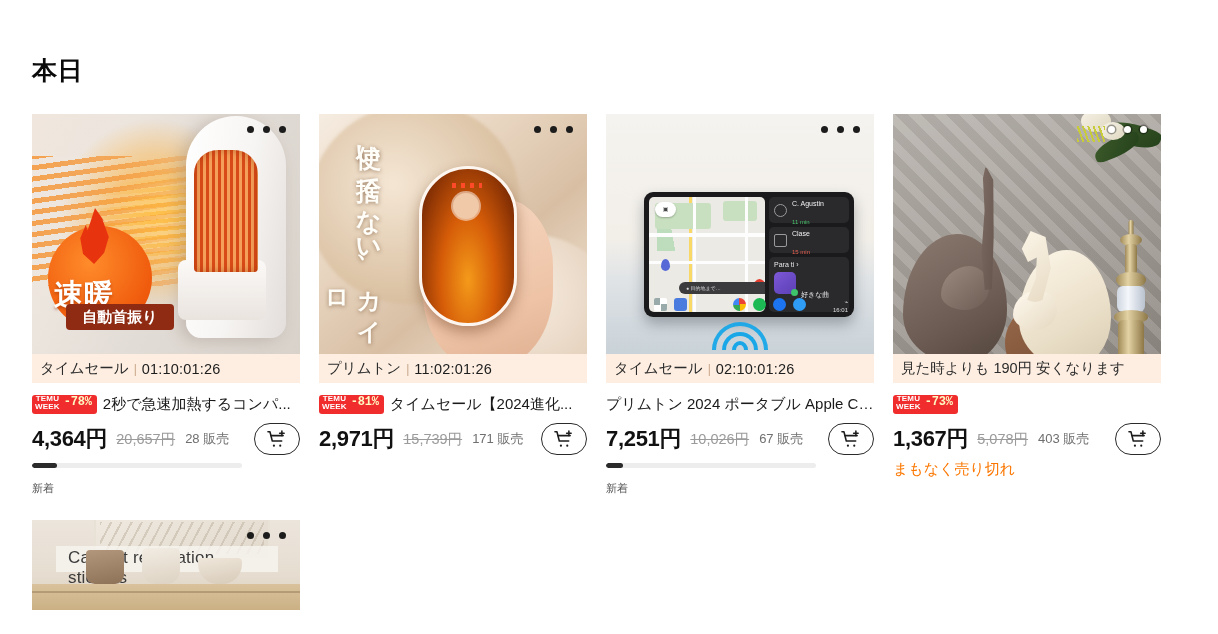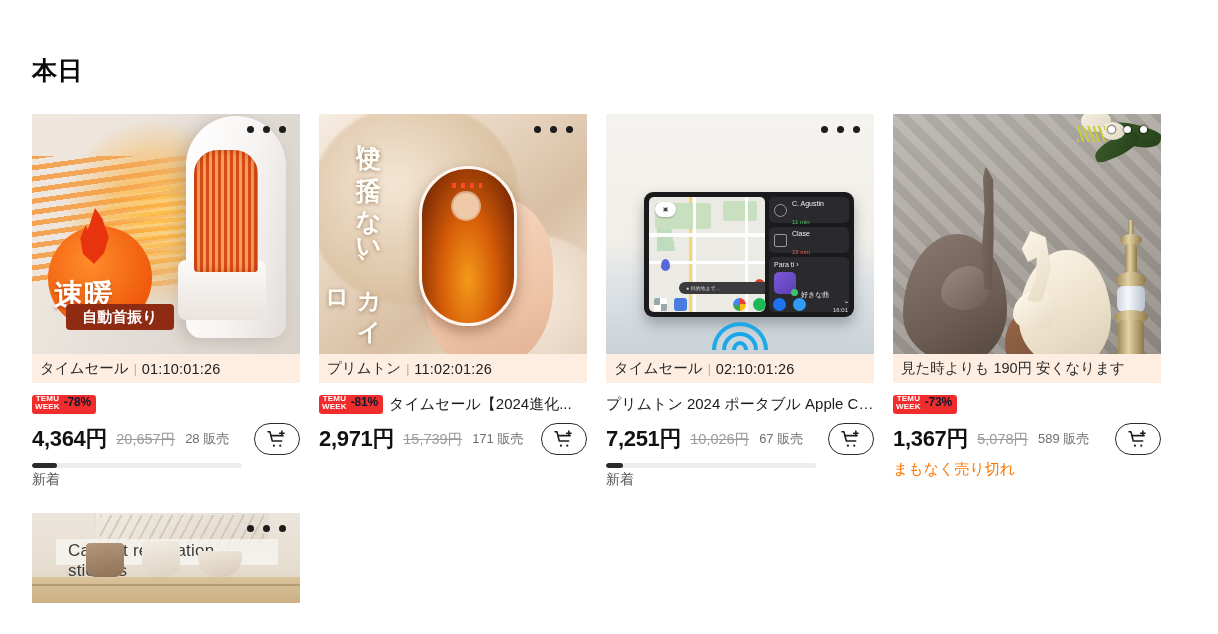--- a/index.html
+++ b/index.html
@@ -359,21 +359,21 @@
   .temu-badge{
     flex:none;
     display:inline-flex; align-items:flex-start;
     background:#f02c2c; border-radius:3px;
     height:19px; padding:0 5px 0 3px; gap:4px;
   }
   .temu-word{
     color:#fff; font-weight:800; font-size:8px; line-height:8.5px;
     text-align:center; letter-spacing:.2px;
   }
-  .temu-off{ color:#0f172a; font-weight:700; font-size:12px; letter-spacing:-.2px; }
+  .temu-off{ color:#fef9c3; font-weight:700; font-size:12px; letter-spacing:-.2px;font-family:Liberation Mono, monospace; }
   .prod-title{
     font-size:15px; color:#1a1a1a;
     white-space:nowrap; overflow:hidden; text-overflow:ellipsis;
     flex:1; min-width:0;
   }
 
   .price-row{
     margin-top:8px;
     display:flex; align-items:center;
     height:34px;
@@ -391,21 +391,21 @@
     cursor:pointer;
   }
 
   .progress{
     margin-top:7px;
     width:210px; height:5px;
     background:#ededed; border-radius:3px; overflow:hidden;
   }
   .progress .bar{ height:100%; background:#2b2b2b; border-radius:3px; }
 
-  .foot-note{ margin-top:3px; font-size:14px; color:#565656; }
+  .foot-note{ margin-top:13px; font-size:11px; color:#565656; }
   .foot-note.soon{ margin-top:4px; color:#fb7701; font-size:15px; }
 </style>
 </head>
 <body>
 
 <div class="page">
 
   <div class="section-title">本日</div>
 
   <div class="grid">
@@ -440,20 +440,21 @@
       </div>
 
       <div class="info">
         <div class="title-row">
           <span class="temu-badge">
             <span class="temu-word">
               <span>TEMU</span><br><span>WEEK</span>
             </span>
             <span class="temu-off">-78%</span>
           </span>
+          <span class="prod-title">2秒で急速加熱するコンパ...</span>
         </div>
         <div class="price-row">
           <span class="price">4,364円</span>
           <span class="orig">20,657円</span>
           <span class="sold">28 販売</span>
           <span class="cart-btn">
             <svg width="22" height="19" viewBox="0 0 24 21" fill="none" stroke="#1c1c1c" stroke-width="1.7" stroke-linecap="round" stroke-linejoin="round">
               <path d="M2 2h2.2l2.6 10.2h10.4"></path>
               <path d="M5.4 6.2h13.4"></path>
               <circle cx="8.6" cy="17.3" r="1.2" fill="#1c1c1c" stroke="none"></circle>
@@ -667,21 +668,21 @@
           <span class="temu-badge">
             <span class="temu-word">
               <span>TEMU</span><br><span>WEEK</span>
             </span>
             <span class="temu-off">-73%</span>
           </span>
         </div>
         <div class="price-row">
           <span class="price">1,367円</span>
           <span class="orig">5,078円</span>
-          <span class="sold">589 販売</span>
+          <span class="sold">403 販売</span>
           <span class="cart-btn">
             <svg width="22" height="19" viewBox="0 0 24 21" fill="none" stroke="#1c1c1c" stroke-width="1.7" stroke-linecap="round" stroke-linejoin="round">
               <path d="M2 2h2.2l2.6 10.2h10.4"></path>
               <path d="M5.4 6.2h13.4"></path>
               <circle cx="8.6" cy="17.3" r="1.2" fill="#1c1c1c" stroke="none"></circle>
               <circle cx="15.6" cy="17.3" r="1.2" fill="#1c1c1c" stroke="none"></circle>
               <path d="M17.4 1.2v5M14.9 3.7h5"></path>
             </svg>
           </span>
         </div>

